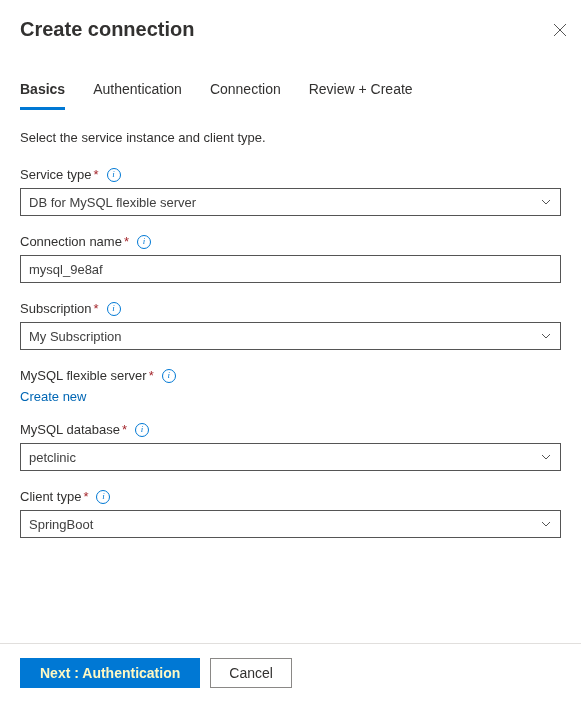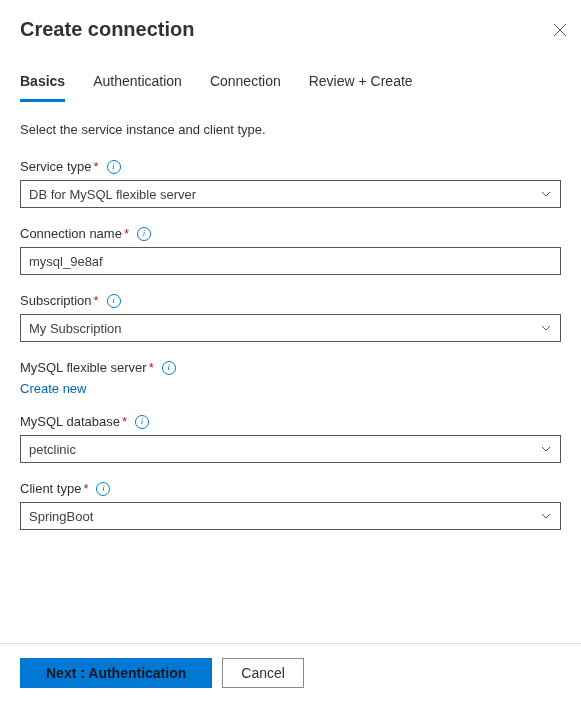--- a/index.html
+++ b/index.html
@@ -37,21 +37,21 @@
     height: 18px;
     display: flex;
     align-items: center;
     justify-content: center;
     color: #555;
   }
   .tabs {
     display: flex;
     gap: 28px;
     padding: 0 20px;
-    margin-top: 10px;
+    margin-top: 18px;
   }
   .tab {
     padding: 6px 0 10px 0;
     font-size: 14px;
     color: #323130;
     cursor: pointer;
     border-bottom: 3px solid transparent;
   }
   .tab.active {
     font-weight: 600;
@@ -130,23 +130,23 @@
     margin-top: 4px;
   }
   .footer {
     border-top: 1px solid #e1dfdd;
     padding: 14px 20px;
     display: flex;
     gap: 10px;
   }
   .btn-primary {
     background: #0078d4;
-    color: #0f172a;
+    color: #fef9c3;
     border: none;
-    padding: 7px 26px;
+    padding: 7px 20px;
     font-size: 14px;
     font-weight: 600;
     cursor: pointer;
     font-family: inherit;
   }
   .btn-secondary {
     background: #fff;
     color: #323130;
     border: 1px solid #8a8886;
     padding: 6px 18px;

